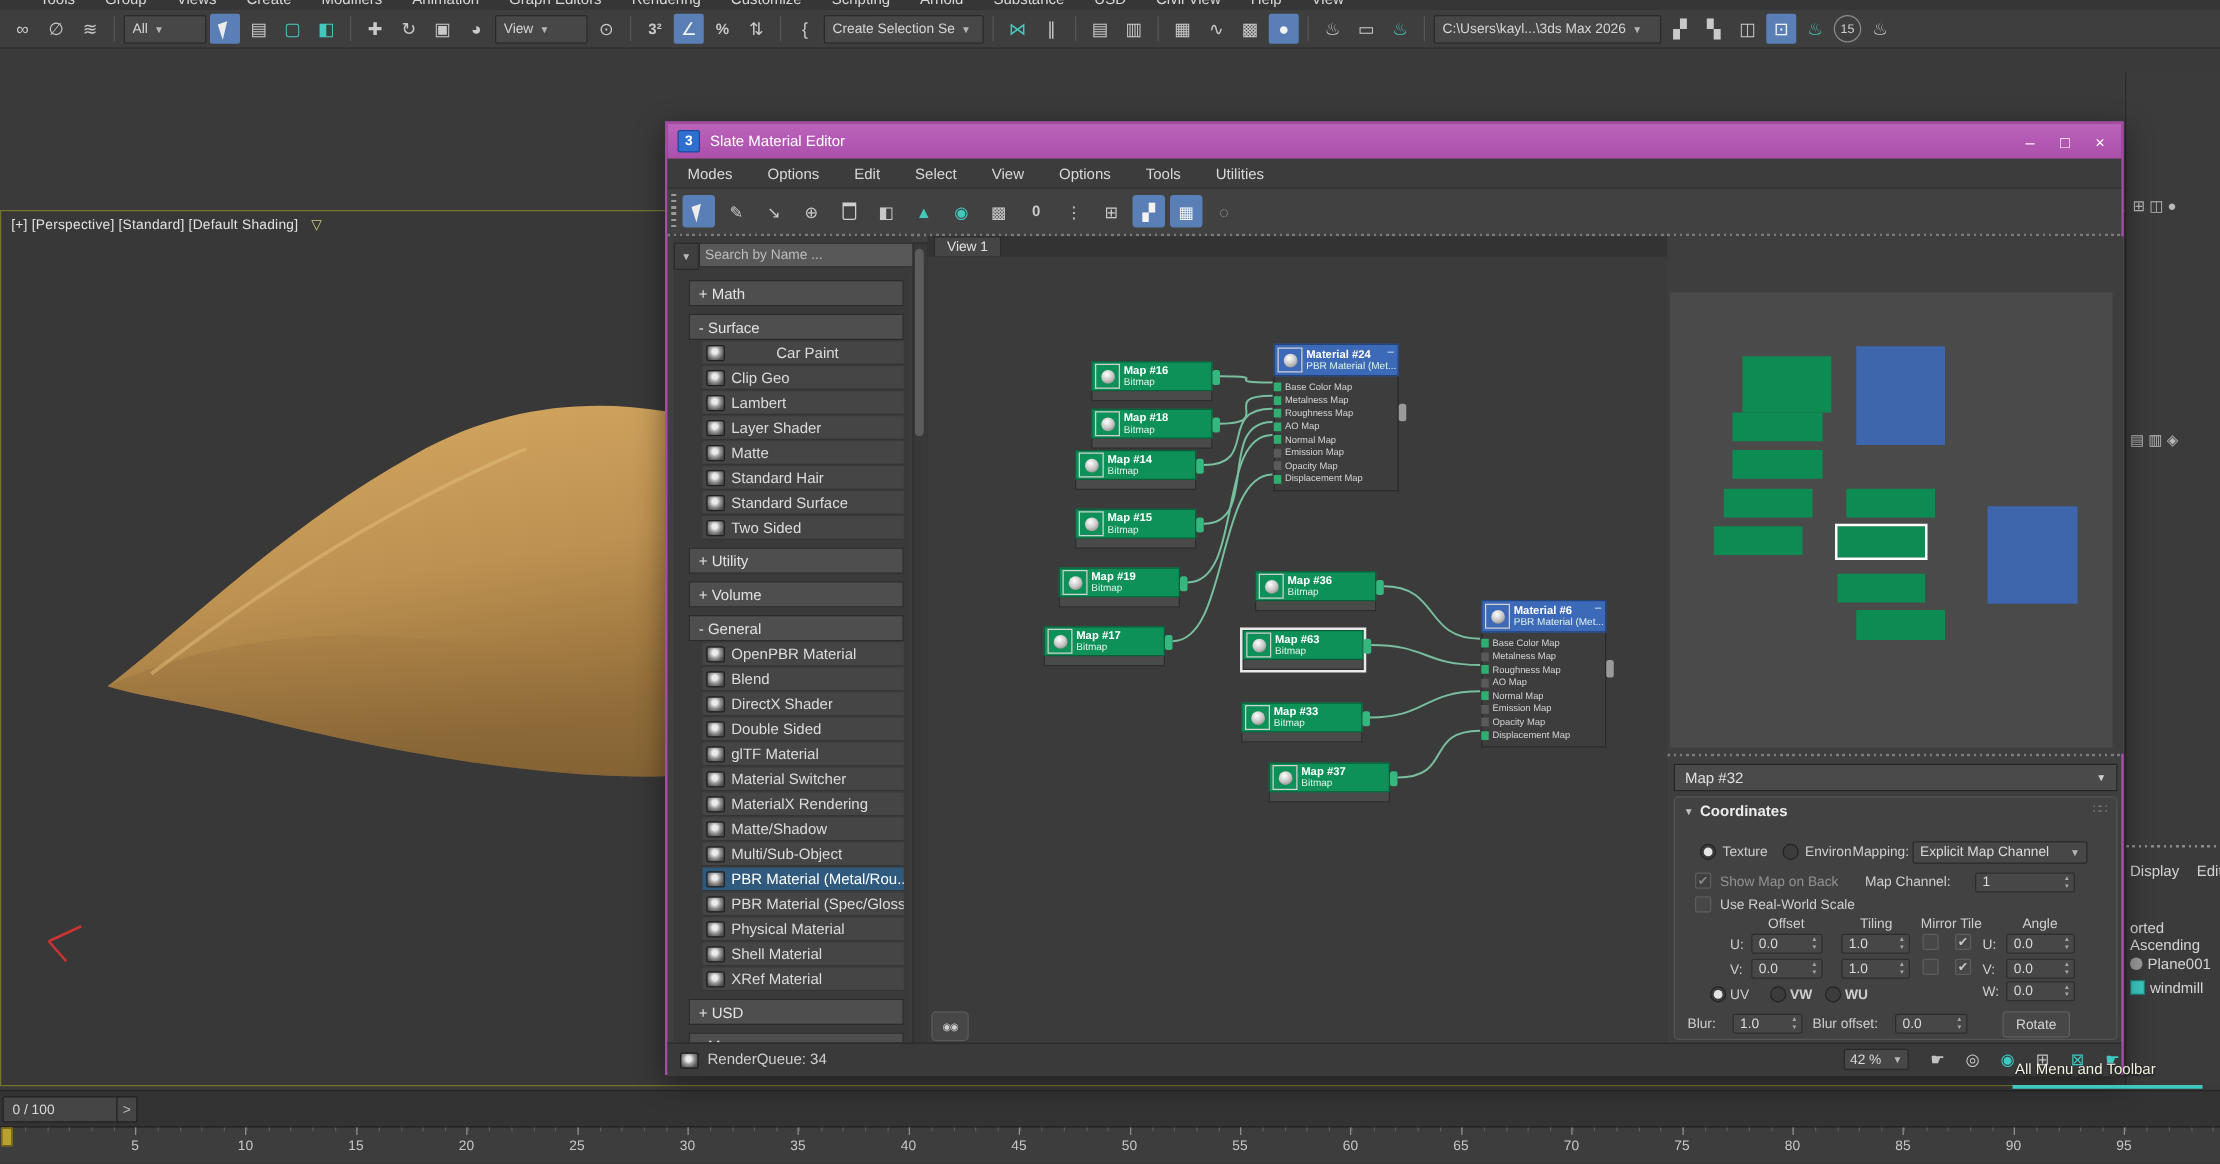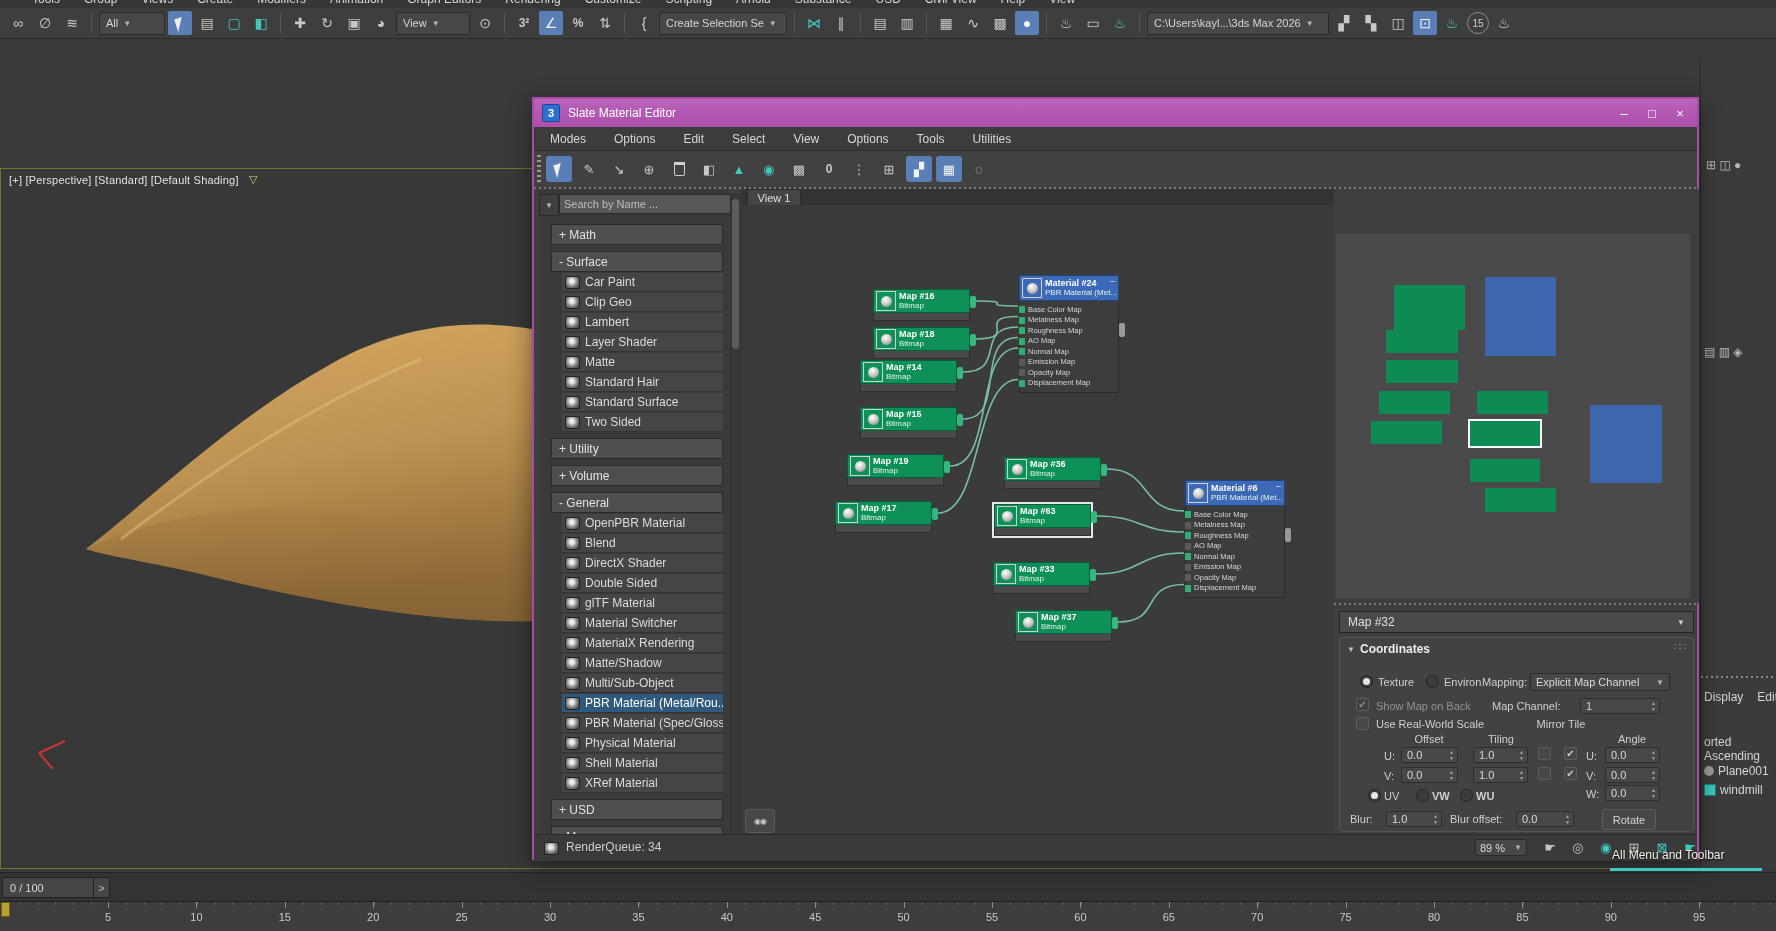--- a/index.html
+++ b/index.html
@@ -588,21 +588,21 @@
   <div class="dsep" style="left:0;top:88px;width:1163px"></div>
 
   <div id="browser">
     <div id="srchbtn">▼</div>
     <input class="srch" placeholder="Search by Name ..." style="">
     <div id="brows">
           <div class="bcat" style="top: 5px;">+ Math</div>
           <div class="bcat" style="top: 32px;">- Surface</div>
           <div class="bitem" style="top: 54px;">
             <div class="mico"></div>
-            <div style="overflow: hidden; white-space: nowrap;">Car Paint</div>
+            <div style="overflow: hidden; white-space: nowrap; margin-left: 36px;">Car Paint</div>
           </div>
           <div class="bitem" style="top: 74px;">
             <div class="mico"></div>
             <div style="overflow: hidden; white-space: nowrap;">Clip Geo</div>
           </div>
           <div class="bitem" style="top: 94px;">
             <div class="mico"></div>
             <div style="overflow: hidden; white-space: nowrap;">Lambert</div>
           </div>
           <div class="bitem" style="top: 114px;">
@@ -972,21 +972,21 @@
             <u>▲</u>
             <u>▼</u>
           </i>
     </span>
 
     <span class="cb" style="left:16px;top:79px"></span>
     <span class="plabel" style="left:36px;top:80px">Use Real-World Scale</span>
 
     <span class="phead" style="left:59px;top:95px;width:60px">Offset</span>
     <span class="phead" style="left:131px;top:95px;width:60px">Tiling</span>
-    <span class="phead" style="left:190px;top:80px;width:62px">Mirror Tile</span>
+    <span class="phead" style="left:190px;top:95px;width:62px">Mirror Tile</span>
     <span class="phead" style="left:262px;top:95px;width:60px">Angle</span>
 
     <span class="plabel" style="left:44px;top:112px">U:</span>
     <span class="fld" style="left:61px;top:109px;width:57px"><span>0.0</span><i class="sp">
             <u>▲</u>
             <u>▼</u>
           </i></span>
     <span class="fld" style="left:133px;top:109px;width:55px"><span>1.0</span><i class="sp">
             <u>▲</u>
             <u>▼</u>
@@ -1038,21 +1038,21 @@
             <u>▲</u>
             <u>▼</u>
           </i></span>
     <div id="rotatebtn">Rotate</div>
   </div>
 
   <div id="estatus">
     <span class="mico abs" style="left:10px;top:7px"></span>
     <span class="abs" style="left:32px;top:5px">RenderQueue: 34</span>
     <div id="zoombox">
-      <span>89 %</span>
+      <span>42 %</span>
           <b>▼</b>
     </div>
     <div id="sicons">
           <div class="sic" style="left: 1005px;">☛</div>
           <div class="sic" style="left: 1033px;">◎</div>
           <div class="sic teal" style="left: 1061px;">◉</div>
           <div class="sic" style="left: 1089px;">⊞</div>
           <div class="sic teal" style="left: 1117px;">⊠</div>
           <div class="sic teal" style="left: 1145px;">☛</div>
         </div>

